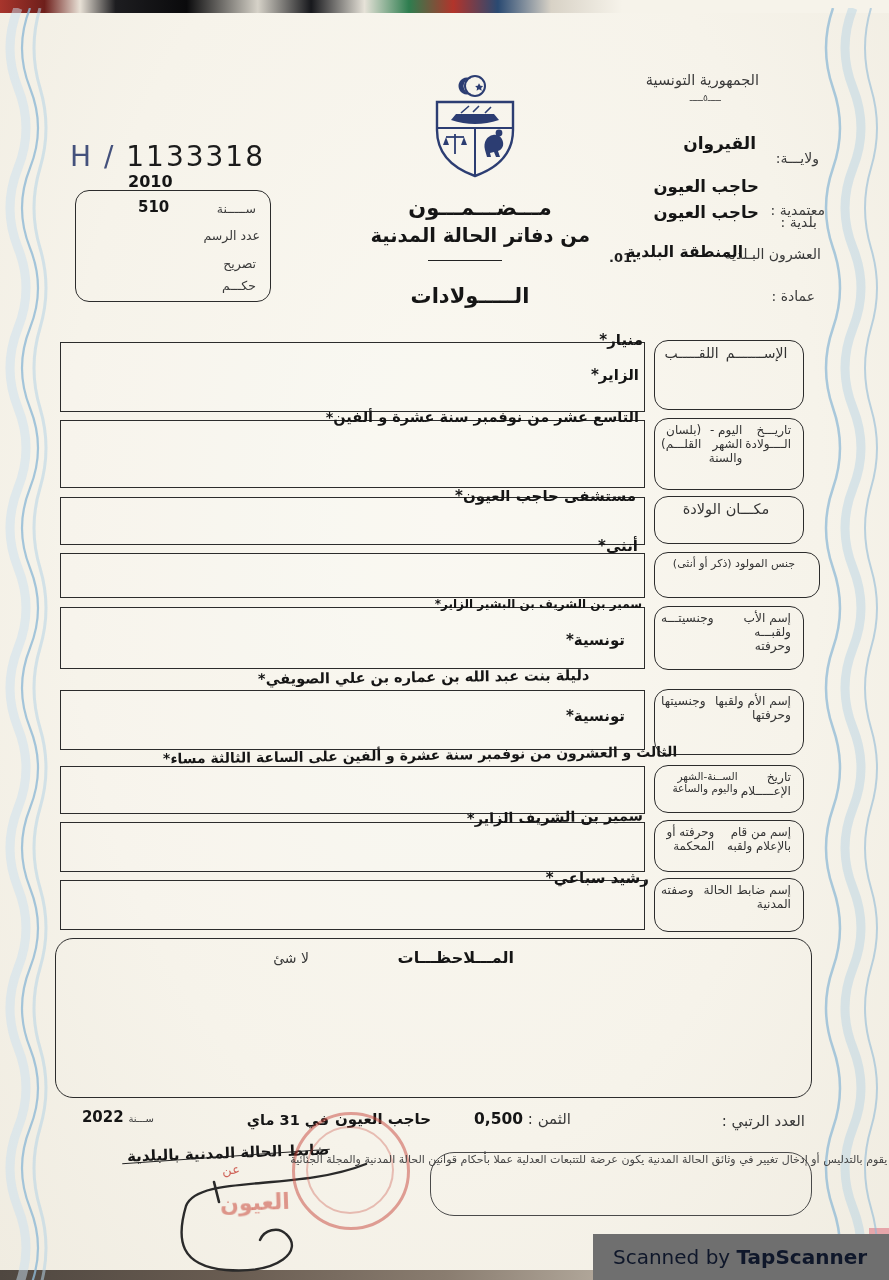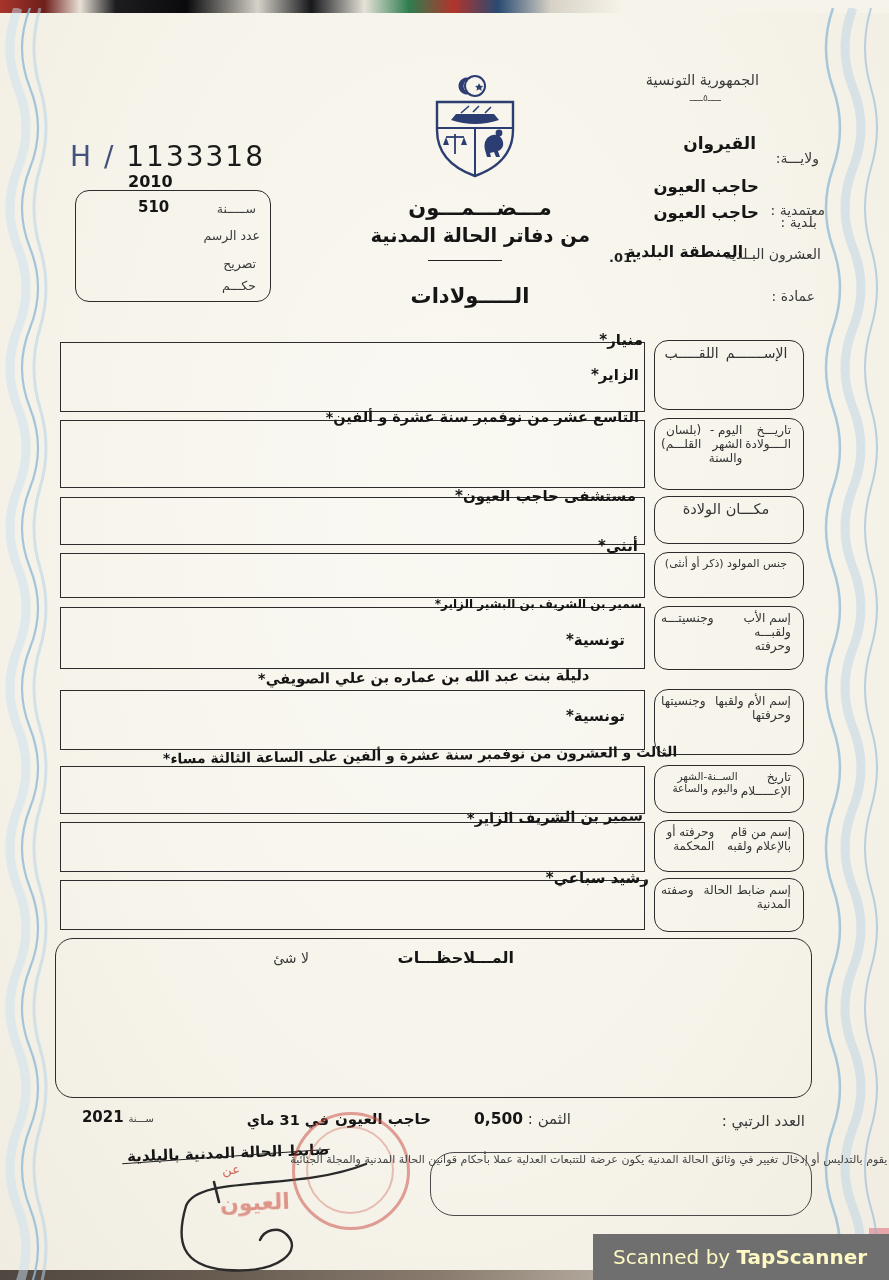--- a/index.html
+++ b/index.html
@@ -13,21 +13,21 @@
   .lbl{color:#3a3a3a;}
   .val{font-weight:bold;color:#151515;}
   .lblbox{border:1.6px solid #2c2c2c;border-radius:14px;box-sizing:border-box;
           display:flex;flex-direction:row;text-align:right;
           padding:4px 12px 4px 6px;direction:rtl;color:#333;}
   .lblbox.sp{justify-content:space-around;}
   .lblbox.ct{justify-content:center;gap:3px;}
   .valbox{border:1.4px solid #2c2c2c;box-sizing:border-box;background:rgba(255,255,255,0.12);}
   .roundbig{border:1.7px solid #2c2c2c;border-radius:18px;box-sizing:border-box;}
   .redink{color:rgba(198,62,52,0.8);}
-  .badge{background:#6f6f6f;color:#fef9c3;}
+  .badge{background:#6f6f6f;color:#0f172a;}
   .topstrip{background:linear-gradient(90deg,#a8352c 0%,#6e1f1b 5%,#e8e1d6 9%,#1d1d20 13%,#0a0a0c 21%,#d6d2c8 29%,#17181c 35%,#e6e2d8 41%,#2e7d4f 46%,#b2342b 51%,#2a4a72 56%,#d8d2c6 62%,#f6f3ea 70%,#f6f3ea 100%);}
   .botstrip{background:linear-gradient(90deg,#4f4740 0%,#6a5d52 40%,#8a7d70 75%,#b0a699 100%);}
 </style>
 </head>
 <body>
 
 <div id="page">
 
   <div class="abs topstrip" style="left:0;top:0;width:889px;height:13px;"></div>
   <div class="abs botstrip" style="left:0;top:1270px;width:595px;height:10px;"></div>
@@ -100,21 +100,21 @@
     <div>اللقـــــب</div>
   </div>
   <div class="abs lblbox ct" style="left:654px;top:418px;width:150px;height:72px;font-size:12px;">
     <div>تاريـــخ الــــولادة</div>
     <div>اليوم - الشهر والسنة</div>
     <div>(بلسان القلـــم)</div>
   </div>
   <div class="abs lblbox ct" style="left:654px;top:496px;width:150px;height:48px;font-size:14.5px;">
     <div>مكـــان الولادة</div>
   </div>
-  <div class="abs lblbox ct" style="left:654px;top:552px;width:150px;height:46px;font-size:11px;">
+  <div class="abs lblbox ct" style="left:654px;top:552px;width:166px;height:46px;font-size:11px;">
     <div>جنس المولود (ذكر أو أنثى)</div>
   </div>
   <div class="abs lblbox ct" style="left:654px;top:606px;width:150px;height:64px;font-size:12.2px;">
     <div>إسم الأب ولقبـــه وحرفته</div>
     <div>وجنسيتـــه</div>
   </div>
   <div class="abs lblbox ct" style="left:654px;top:689px;width:150px;height:66px;font-size:12.2px;">
     <div>إسم الأم ولقبها وحرفتها</div>
     <div>وجنسيتها</div>
   </div>
@@ -160,21 +160,21 @@
 
   <div class="abs ar lbl" style="right:84px;top:1112px;font-size:15px;">العدد الرتبي :</div>
   <div class="abs ar" style="right:318px;top:1110px;font-size:15px;">
     <span class="lbl">الثمن :</span>
     <span class="val" style="font-size:15.5px;">0,500</span>
   </div>
   <div class="abs ar val" style="right:458px;top:1110px;font-size:15px;">حاجب العيون</div>
   <div class="abs ar val" style="right:560px;top:1112px;font-size:14.5px;">في 31 ماي</div>
   <div class="abs ar" style="right:735px;top:1108px;font-size:15px;">
     <span class="lbl" style="font-size:10px;">ســـنة</span>
-    <span class="val">2021</span>
+    <span class="val">2022</span>
   </div>
 
   <div class="abs ar val" style="right:560px;top:1144px;font-size:15px;transform:rotate(-2deg);">ضابط الحالة المدنية بالبلدية</div>
   <div class="abs" style="left:122px;top:1156px;width:208px;border-top:1.7px solid #222;transform:rotate(-4deg);"></div>
   <svg class="abs" style="left:128px;top:1150px;" width="250" height="128" viewBox="0 0 250 128">
     <path d="M238,14 C168,42 70,24 58,56 C48,90 52,116 98,120 C152,124 176,100 158,84 C150,76 136,80 132,90" fill="none" stroke="#2a2a2a" stroke-width="2.4" stroke-linecap="round"></path>
     <path d="M86,32 l5,20" fill="none" stroke="#2a2a2a" stroke-width="2.6" stroke-linecap="round"></path>
   </svg>
 
   <div class="abs" style="left:292px;top:1112px;width:112px;height:112px;border:3px solid rgba(200,70,60,0.5);border-radius:50%;filter:blur(0.4px);"></div>

